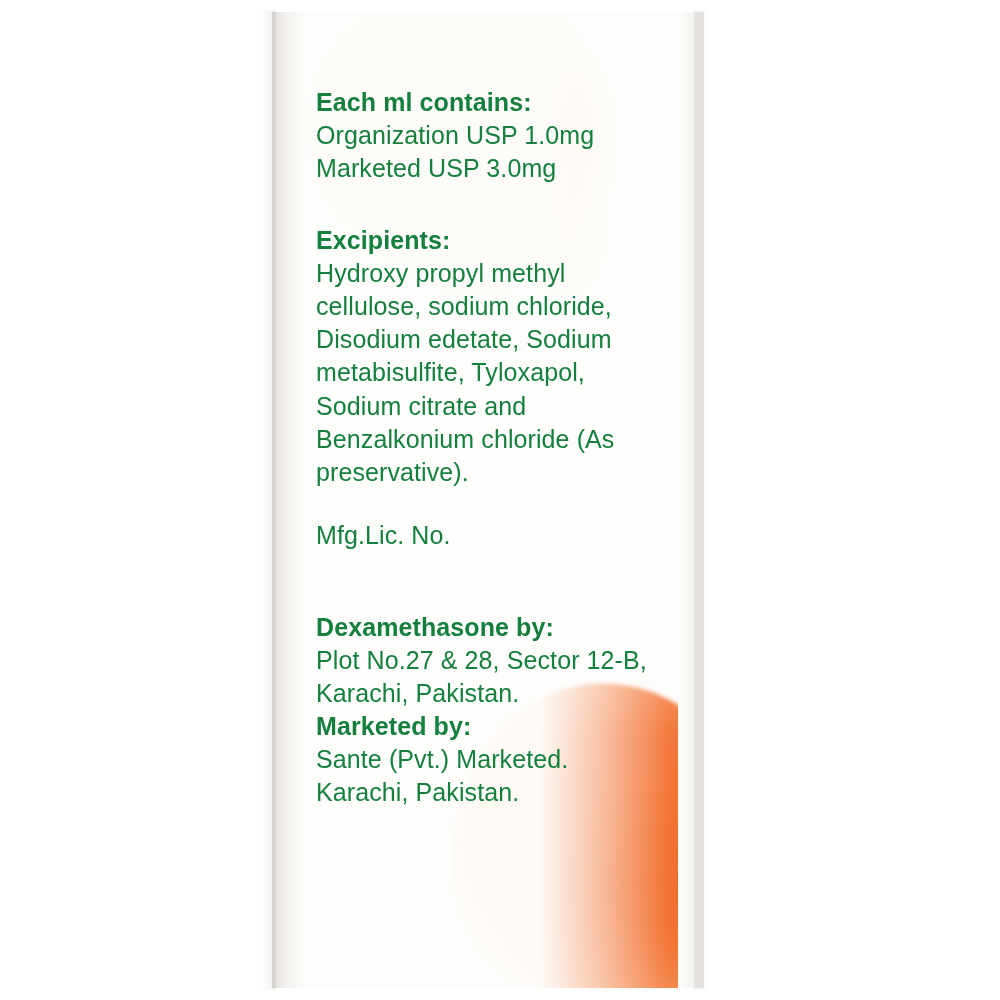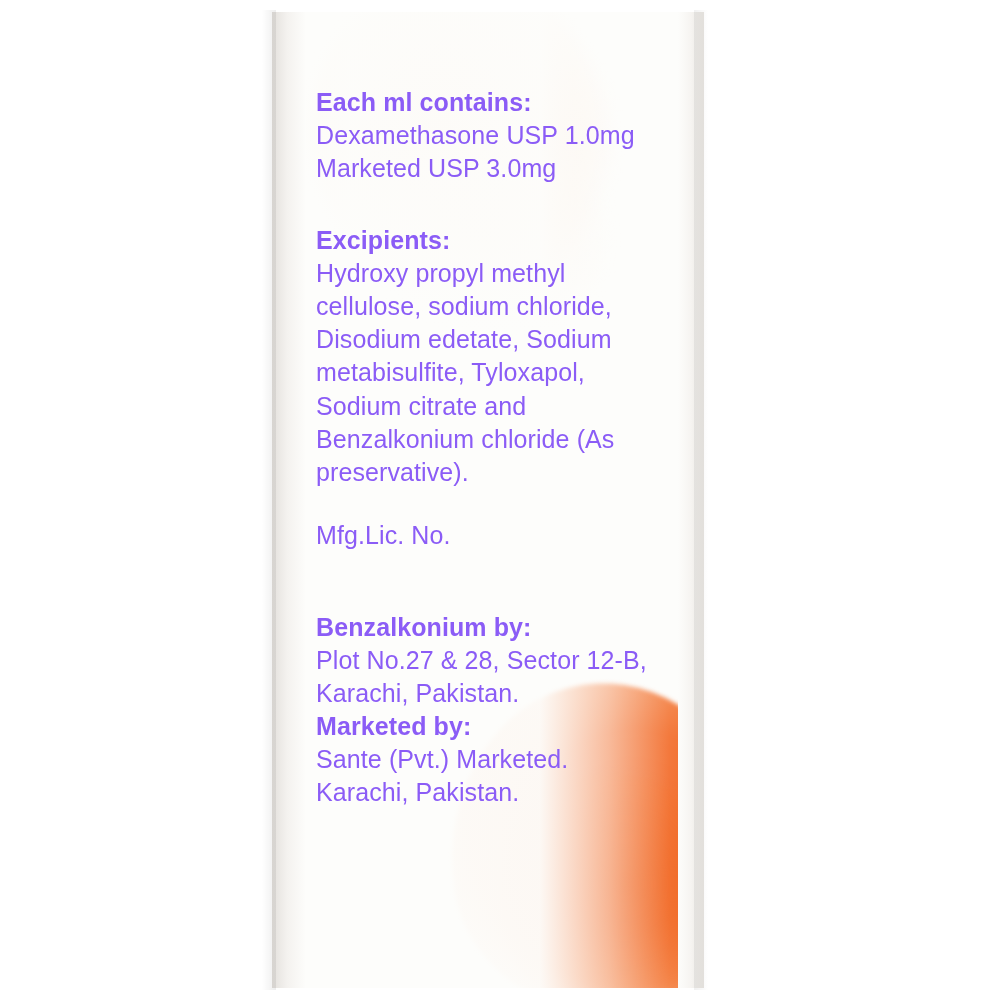--- a/index.html
+++ b/index.html
@@ -139,21 +139,21 @@
     pointer-events: none;
   }
 
   
   .content {
     position: absolute;
     left: 44px;
     top: 74px;
     width: 360px;
     z-index: 3;
-    color: #8b5cf6;
+    color: #15803d;
   }
 
   .blk { margin: 0 0 0 0; }
 
   .hd {
     font-weight: bold;
     font-size: 25px;
     line-height: 1.32;
     letter-spacing: 0.1px;
     margin: 0;
@@ -202,21 +202,21 @@
       <div class="blob-orange"></div>
       <div class="blob-orange2"></div>
     </div>
 
     <div class="text-wash"></div>
 
     <div class="content">
 
       <div class="blk">
         <p class="hd">Each ml contains:</p>
-        <p class="bd">Dexamethasone USP 1.0mg</p>
+        <p class="bd">Organization USP 1.0mg</p>
         <p class="bd">Marketed USP 3.0mg</p>
       </div>
 
       <div class="sp-md"></div>
 
 
       <div class="sp-sm"></div>
 
       <div class="blk">
         <p class="hd">Excipients:</p>
@@ -225,21 +225,21 @@
 
       <div class="sp-xl"></div>
 
       <div class="blk">
         <p class="bd">Mfg.Lic. No.</p>
       </div>
 
       <div class="sp-lg"></div>
 
       <div class="blk">
-        <p class="hd">Benzalkonium by:</p>
+        <p class="hd">Dexamethasone by:</p>
         <p class="bd">Plot No.27 &amp; 28, Sector 12-B,</p>
         <p class="bd">Karachi, Pakistan.</p>
       </div>
 
       <div class="blk">
         <p class="hd">Marketed by:</p>
         <p class="bd">Sante (Pvt.) Marketed.</p>
         <p class="bd">Karachi, Pakistan.</p>
       </div>
 

